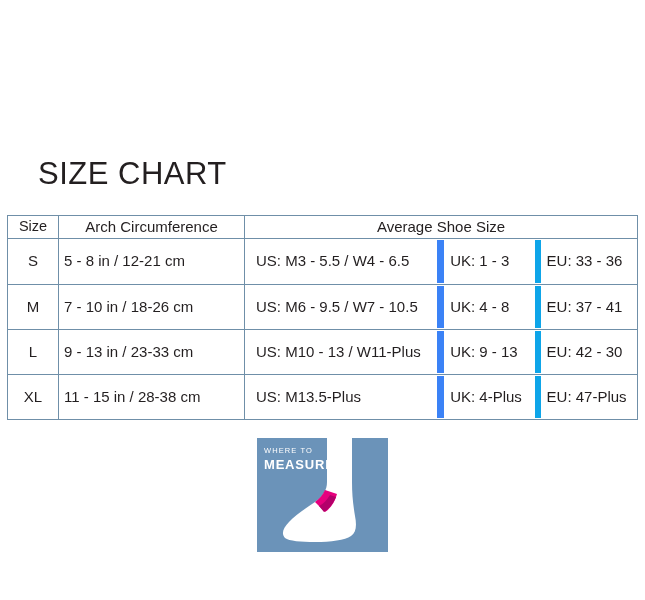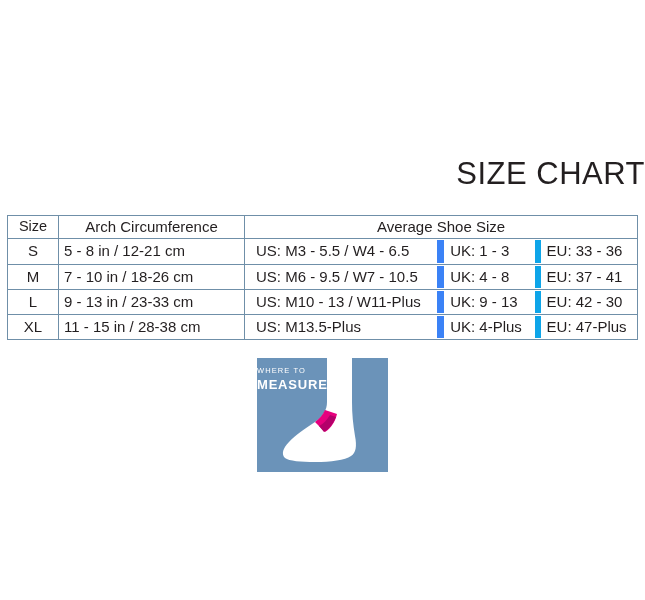--- a/index.html
+++ b/index.html
@@ -14,28 +14,29 @@
     color: #231f20;
     overflow: hidden;
   }
   .page {
     position: relative;
     width: 645px;
     height: 600px;
     box-sizing: border-box;
   }
   .title {
-    text-align: right;
+    text-align: left;
     font-size: 31px;
     letter-spacing: 0.5px;
     font-weight: 400;
     color: #231f20;
     margin: 0;
     padding-top: 158px;
     line-height: 1;
+    padding-left: 38px;
   }
   .chart-wrap {
     margin: 26px 7px 0 7px;
   }
   table.size-chart {
     width: 631px;
     border-collapse: collapse;
     font-size: 15px;
     color: #231f20;
   }
@@ -74,41 +75,41 @@
   }
   td.c-shoe {
     padding: 0;
     border-left: 1px solid #6f8fa8;
   }
   .shoe-row {
     display: flex;
     width: 100%;
   }
   .shoe-cell {
-    padding: 1px 6px;
+    padding: 11px 6px;
     box-sizing: border-box;
     text-align: left;
     white-space: nowrap;
   }
   .shoe-us { flex: 0 0 49%; }
   .shoe-uk { flex: 0 0 25.5%; border-left: 7px solid #3b82f6; }
   .shoe-eu { flex: 1 1 auto; border-left: 6px solid #0ea5e9; }
 
   .figure {
     margin: 18px auto 0 auto;
     width: 131px;
     height: 114px;
     background: #6b93b9;
     position: relative;
     overflow: hidden;
   }
   .fig-label {
     position: absolute;
     top: 8px;
-    left: 0;
+    left: 7px;
     color: #ffffff;
     font-size: 7.5px;
     letter-spacing: 1.1px;
     line-height: 1.35;
   }
   .fig-label .lbl2 {
     font-weight: bold;
     font-size: 13px;
     letter-spacing: 0.8px;
   }

